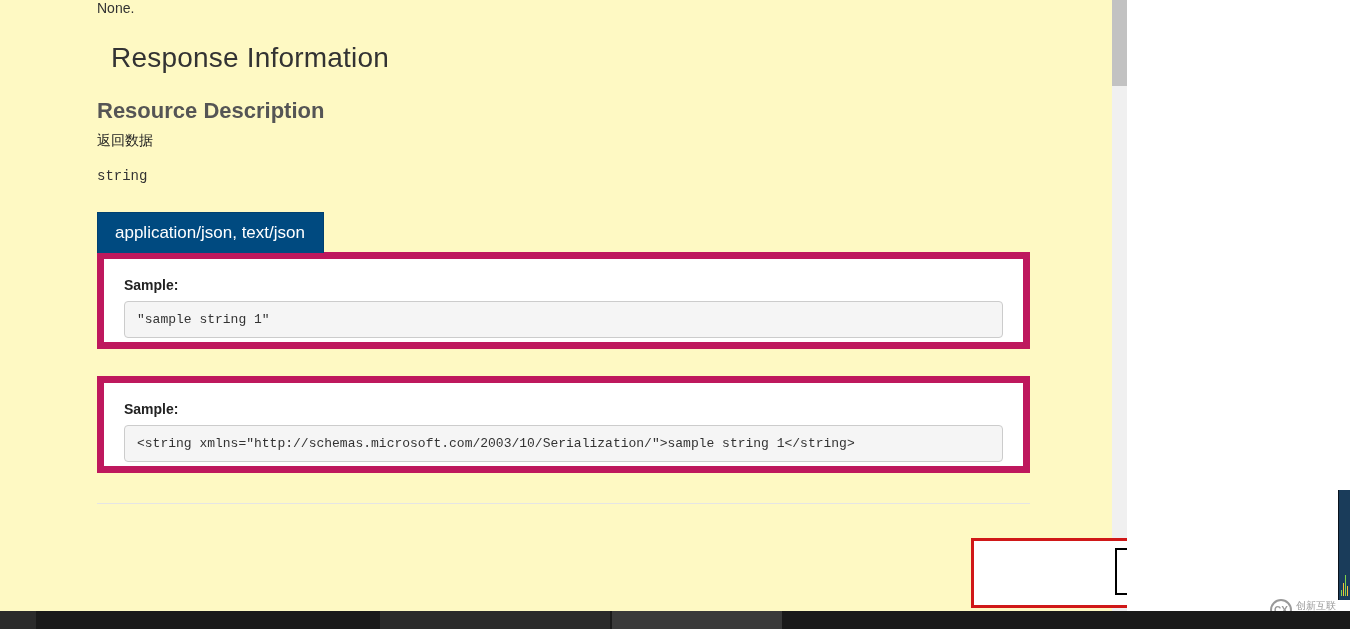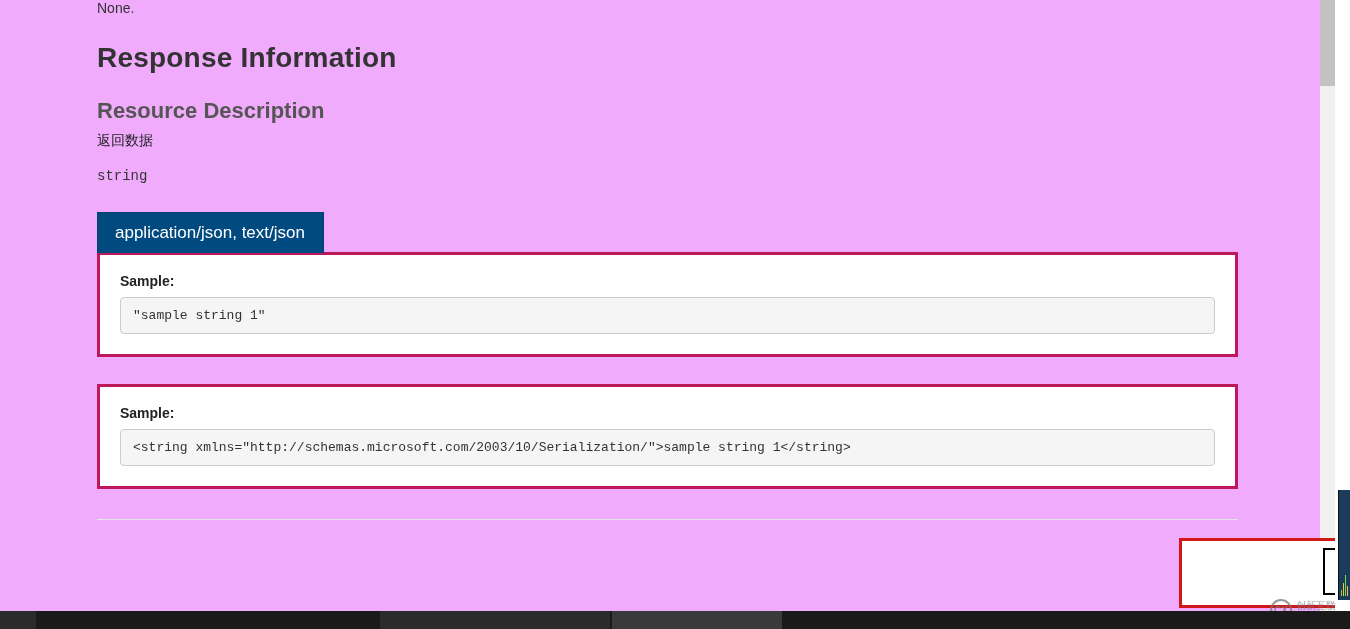--- a/index.html
+++ b/index.html
@@ -11,39 +11,39 @@
     background: #fff;
     width: 1350px;
     height: 629px;
     position: relative;
     overflow: hidden;
   }
   .content-frame {
     position: absolute;
     left: 0;
     top: 0;
-    width: 1335px;
+    width: 1127px;
     height: 611px;
-    background: #f0abfc;
+    background: #fef9c3;
     overflow: hidden;
   }
   .inner {
     padding: 0 97px;
   }
   .none-text {
     font-size: 14px;
     color: #333;
     margin-top: 0;
     font-weight: 300;
   }
   h2.light {
     font-size: 28px;
-    font-weight: 700;
-    color: #333;
-    margin: 26px 0 10px 0;
+    font-weight: 400;
+    color: #333;
+    margin: 26px 0 10px 14px;
     letter-spacing: 0.2px;
   }
   h3.light {
     font-size: 22px;
     font-weight: 700;
     color: #555;
     margin: 24px 0 8px 0;
   }
   .desc-cn {
     font-size: 14px;
@@ -71,22 +71,22 @@
     font-size: 17px;
     padding: 10px 18px 10px 17px;
     border: 1px solid #004070;
     border-bottom: none;
     font-weight: 400;
   }
   .tab-header {
     background: #004a80;
   }
   .format-body {
-    border: 3px solid #be185d;
-    padding: 16px 20px 20px 20px;
+    border: 7px solid #be185d;
+    padding: 16px 20px 4px 20px;
     margin-top: -1px;
     background: #fff;
   }
   .sample-label {
     font-weight: 600;
     font-size: 14px;
     margin: 2px 0 8px 0;
     color: #222;
   }
   pre.code {

